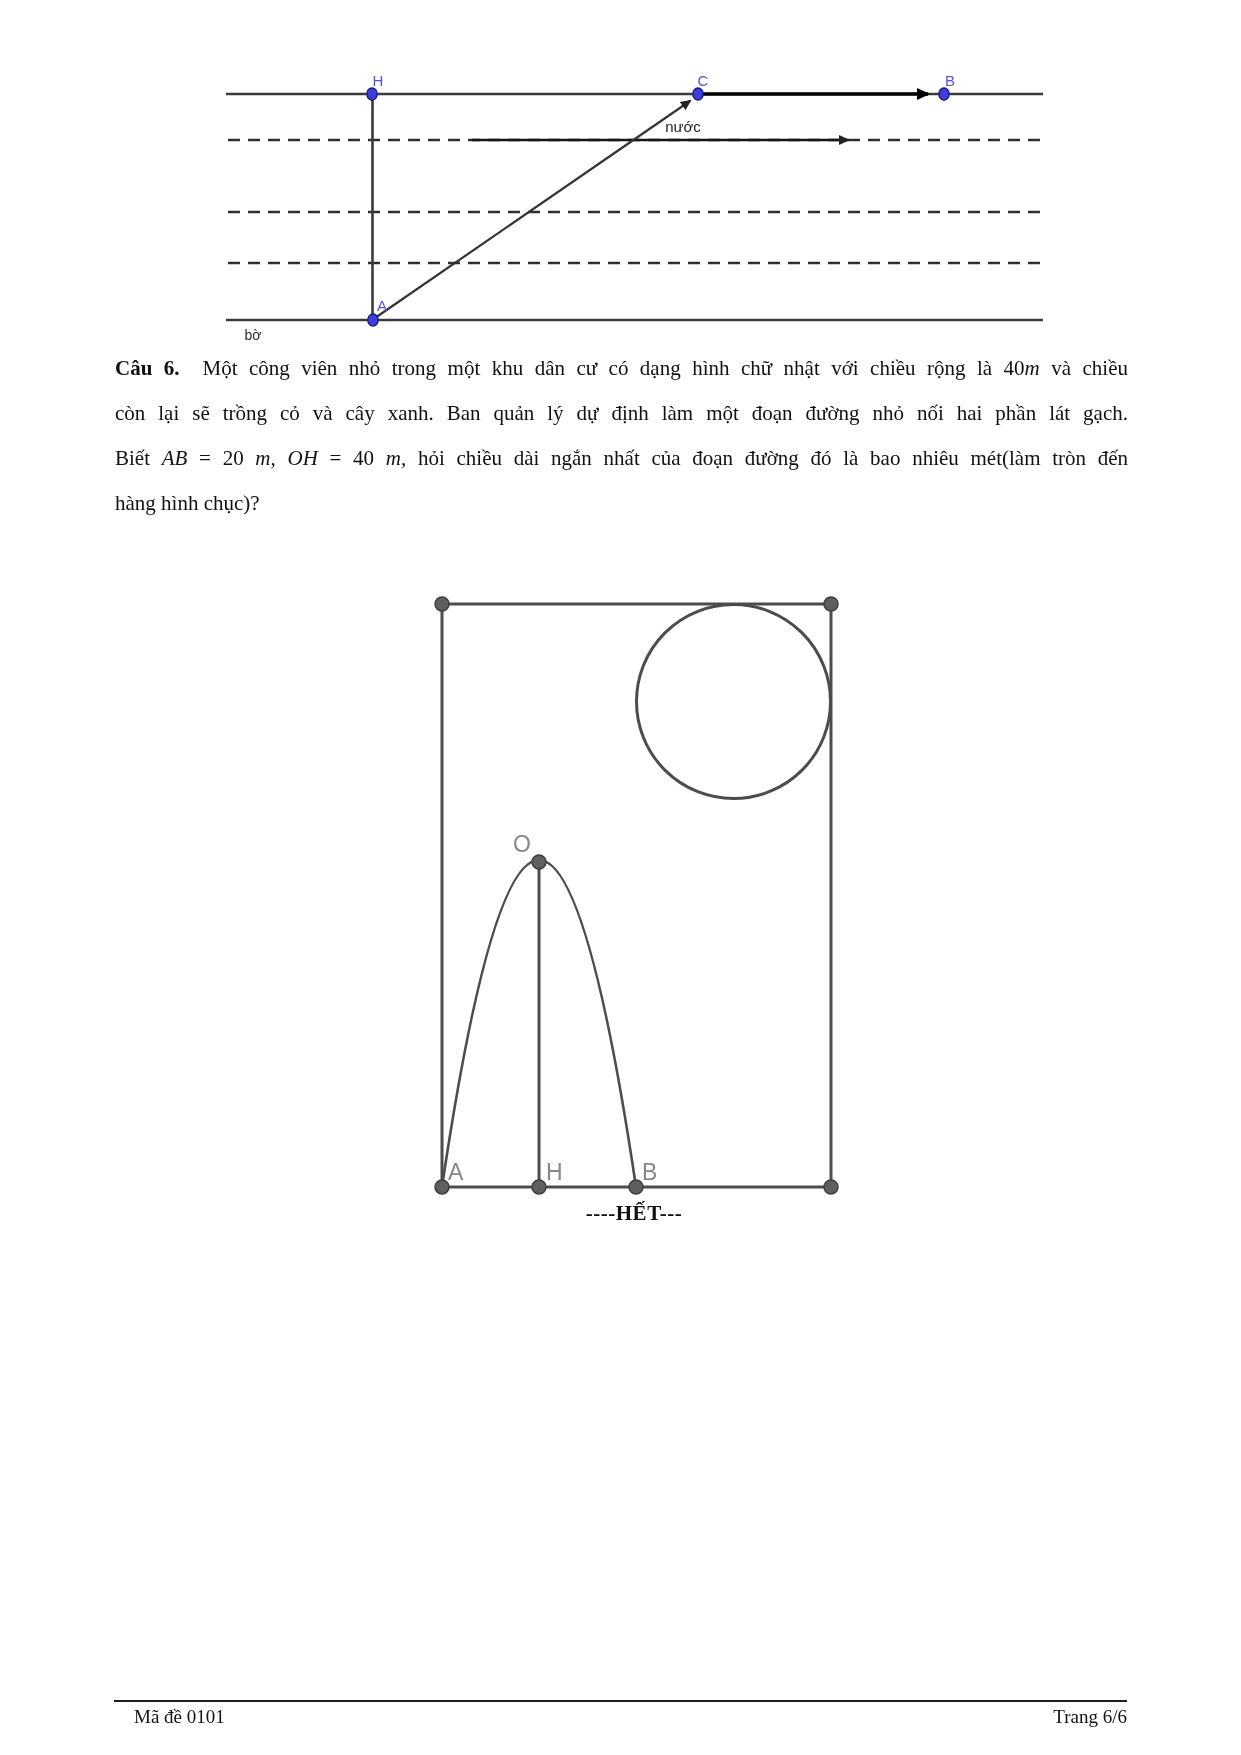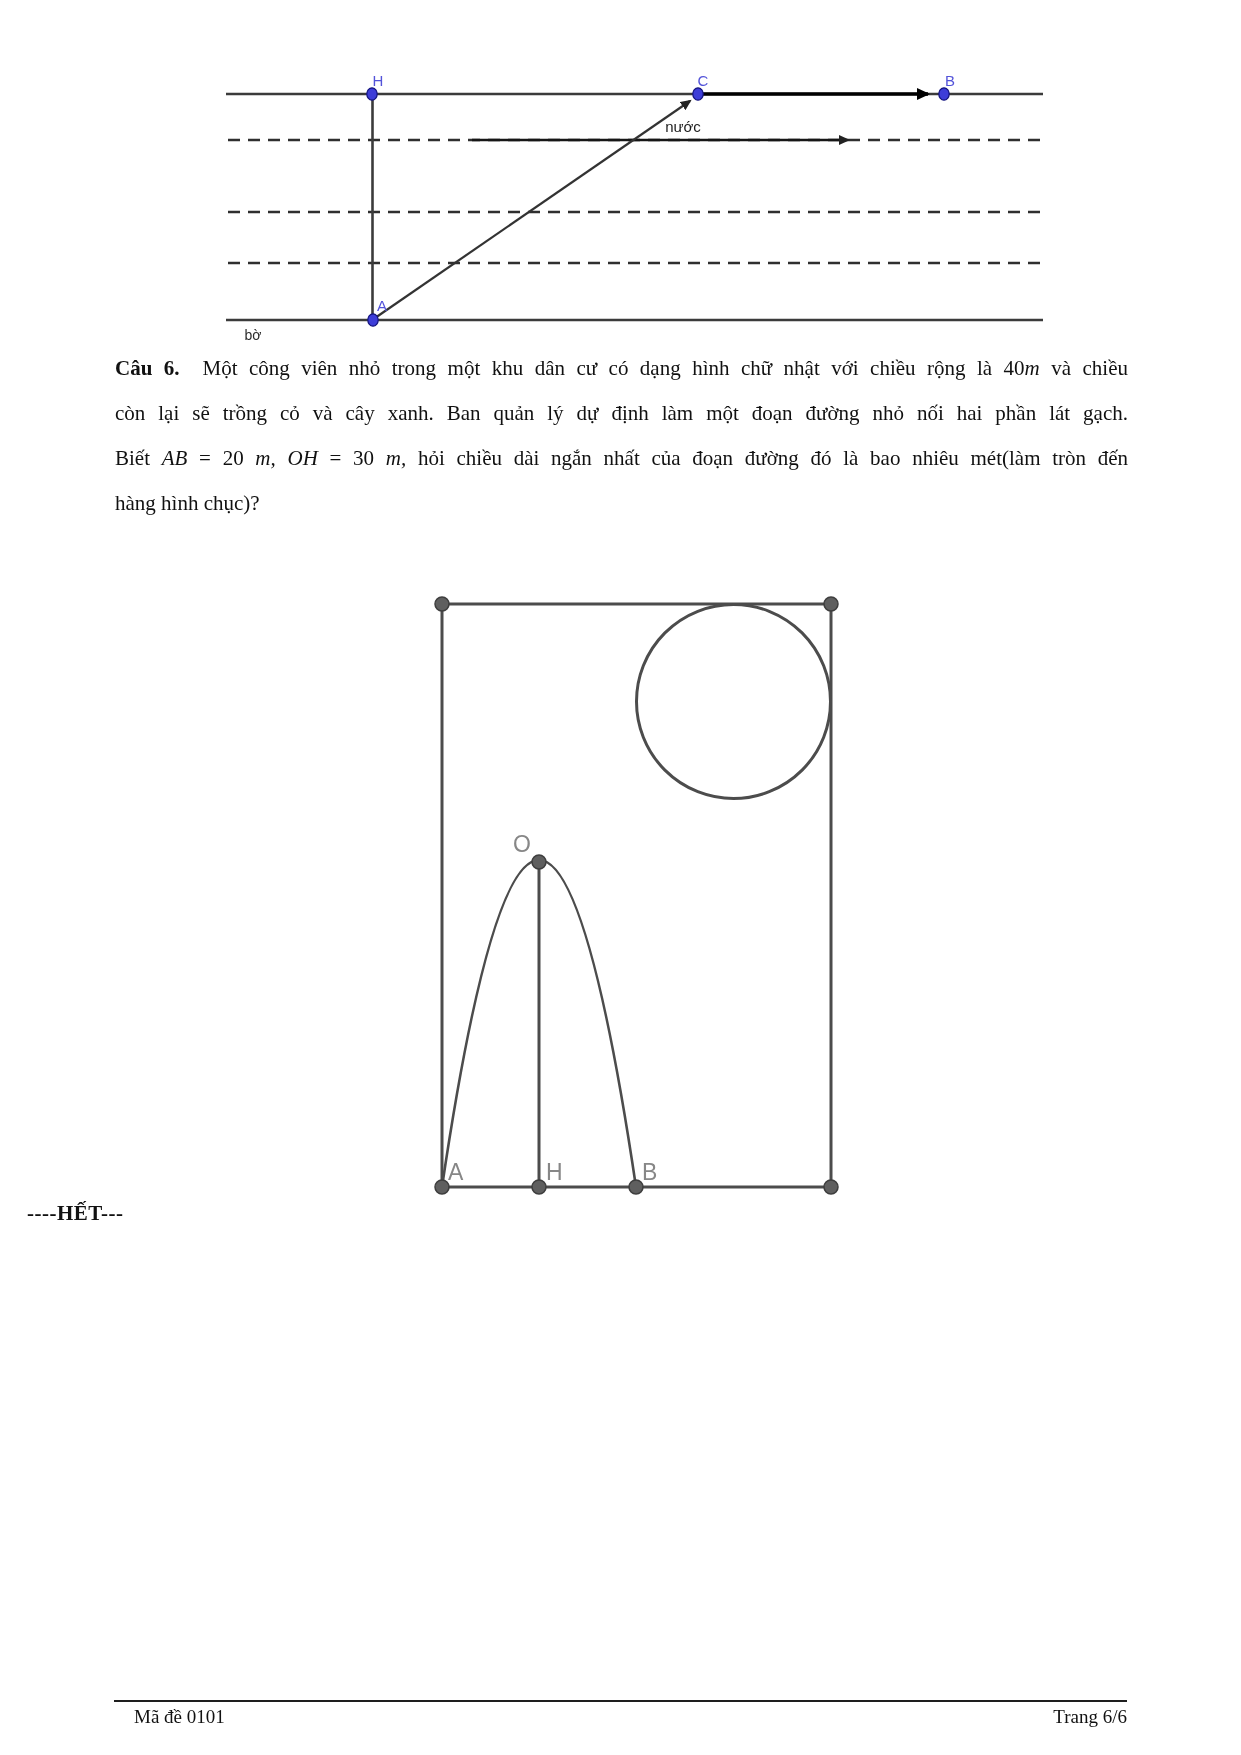--- a/index.html
+++ b/index.html
@@ -25,21 +25,21 @@
     white-space:normal;
     height:45px;overflow:hidden;
   }
   .q-line.last{text-align-last:auto;}
   .seg-b{font-weight:bold;}
   .seg-i{font-style:italic;}
   
   .end-marker{
     position:absolute;
     left:27px;top:1201px;width:1214px;
-    text-align:left;
+    text-align:center;
     font-weight:bold;
     font-size:21px;
     letter-spacing:0.5px;
   }
   
   .footer-rule{
     position:absolute;
     left:114px;top:1700px;width:1013px;height:2px;
     background:#1e1e1e;
   }
@@ -105,21 +105,21 @@
     <text class="lbl-blue" x="703" y="86" text-anchor="middle">C</text>
     <text class="lbl-blue" x="950" y="86" text-anchor="middle">B</text>
     <text class="lbl-blue" x="382" y="311" text-anchor="middle">A</text>
 
     <text x="253" y="340" text-anchor="middle" fill="#2b2b2b" font-family="Liberation Sans, sans-serif" font-size="14">bờ</text>
   </svg>
 
   <div class="question">
     <div class="q-line"><span class="seg-b">Câu 6.</span><span class="seg-r">&nbsp; Một công viên nhỏ trong một khu dân cư có dạng hình chữ nhật với chiều rộng là </span><span class="seg-r">40</span><span class="seg-i">m</span><span class="seg-r"> và chiều</span></div>
     <div class="q-line"><span class="seg-r">còn lại sẽ trồng cỏ và cây xanh. Ban quản lý dự định làm một đoạn đường nhỏ nối hai phần lát gạch.</span></div>
-    <div class="q-line"><span class="seg-r">Biết </span><span class="seg-i">AB</span><span class="seg-r"> = 20 </span><span class="seg-i">m,</span><span class="seg-r"> </span><span class="seg-i">OH</span><span class="seg-r"> = 30 </span><span class="seg-i">m,</span><span class="seg-r"> hỏi chiều dài ngắn nhất của đoạn đường đó là bao nhiêu mét(làm tròn đến</span></div>
+    <div class="q-line"><span class="seg-r">Biết </span><span class="seg-i">AB</span><span class="seg-r"> = 20 </span><span class="seg-i">m,</span><span class="seg-r"> </span><span class="seg-i">OH</span><span class="seg-r"> = 40 </span><span class="seg-i">m,</span><span class="seg-r"> hỏi chiều dài ngắn nhất của đoạn đường đó là bao nhiêu mét(làm tròn đến</span></div>
     <div class="q-line last"><span class="seg-r">hàng hình chục)?</span></div>
   </div>
 
   <svg class="abs" style="left:0;top:560px" width="1241" height="680" viewBox="0 560 1241 680">
 
     <rect class="fig-stroke" x="442" y="604" width="389" height="583"></rect>
 
     <circle class="fig-stroke" cx="733.5" cy="701.5" r="97"></circle>
 
     <path class="fig-curve" d="M 442 1187 Q 539 533 636 1187"></path>

